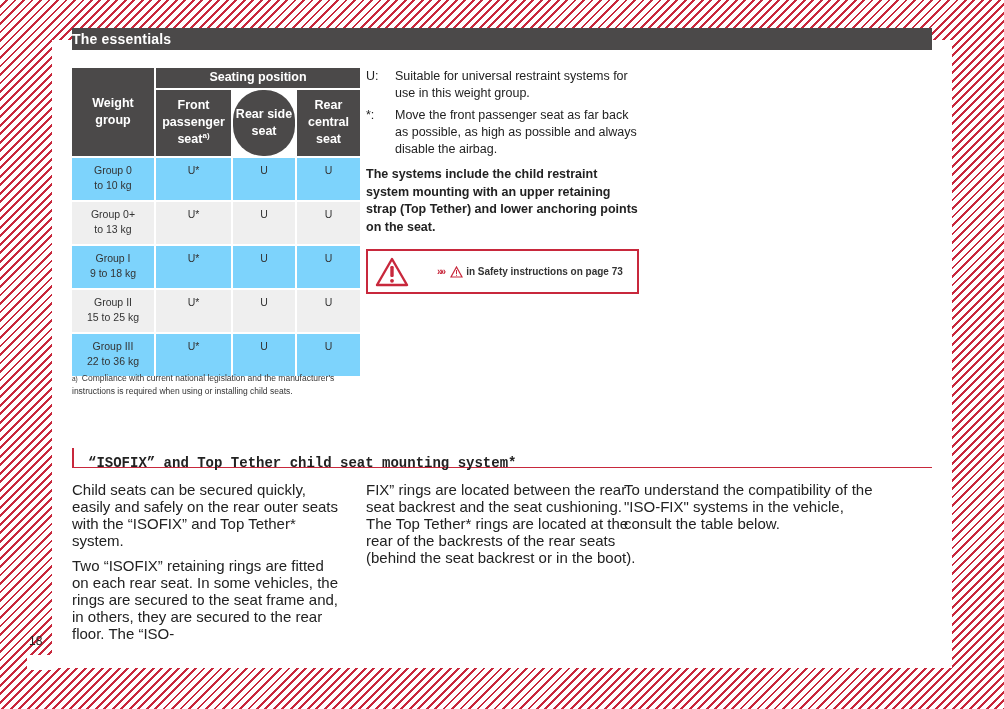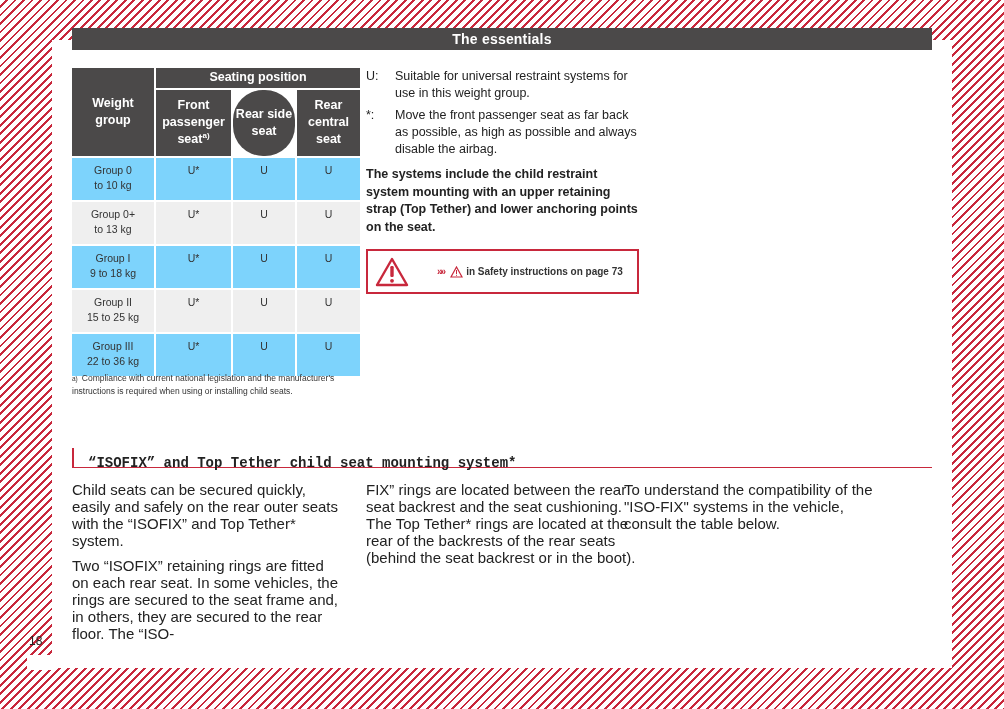--- a/index.html
+++ b/index.html
@@ -17,21 +17,21 @@
     position: absolute; left: 27px; top: 655px; width: 26px; height: 15px; background: #fff;
   }
   .page-num {
     position: absolute; left: 29px; top: 634px; font-size: 12px; color: #222;
     font-family: "Liberation Sans", sans-serif;
   }
   .header-bar {
     position: absolute; left: 72px; top: 28px; width: 860px; height: 22px;
     background: #4b4949; color: #fff;
     font-family: "Liberation Sans", sans-serif; font-weight: bold; font-size: 14px;
-    display: flex; align-items: center; justify-content: center; letter-spacing: 0.2px;
+    display: flex; align-items: center; justify-content: flex-start; letter-spacing: 0.2px;
   }
   
   .seat-table {
     position: absolute; left: 72px; top: 68px; border-collapse: separate; border-spacing: 2px;
     margin: -2px; font-family: "Liberation Sans", sans-serif;
   }
   .seat-table th {
     background: #4b4949; color: #fff; font-weight: bold; font-size: 12.5px;
     text-align: center; line-height: 17px; padding: 0 2px;
   }

